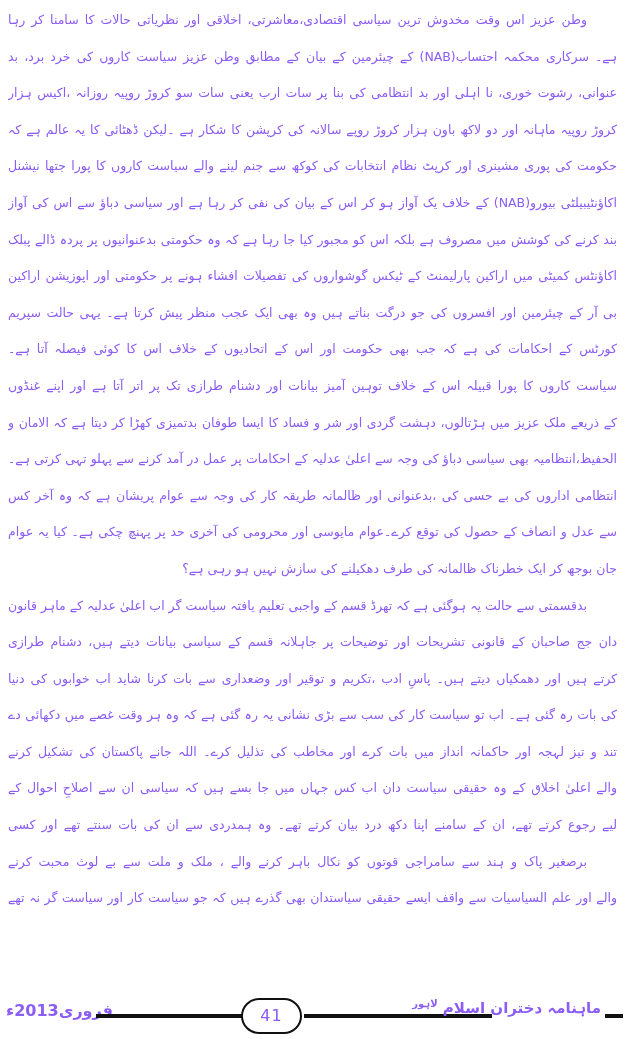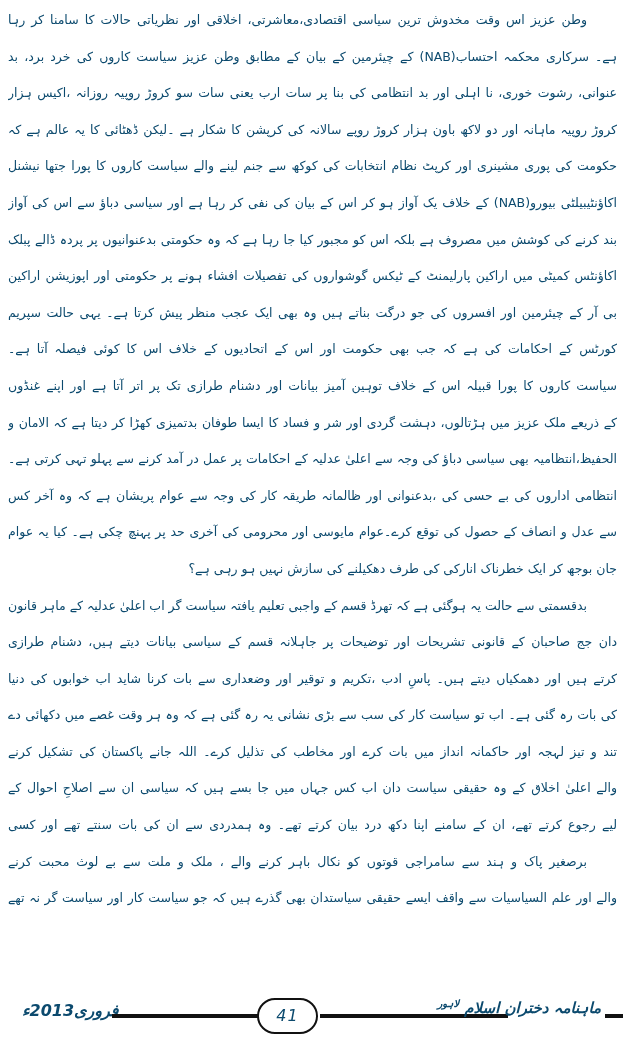--- a/index.html
+++ b/index.html
@@ -2,21 +2,21 @@
 <html lang="ur" dir="rtl"><head>
 <meta charset="utf-8">
 <style>
   html,body{margin:0;padding:0;background:#e8e8e8;}
   .page{
     position:relative;
     width:625px;height:1039px;
     margin:0 auto;
     background:#ffffff;
     font-family:"DejaVu Sans",sans-serif;
-    color:#0c4a6e;
+    color:#8b5cf6;
     overflow:hidden;
     direction:rtl;
   }
   .textblock{
     position:absolute;
     top:2px;right:8px;left:8px;
     direction:rtl;
   }
   .line{
     height:36.6px;
@@ -32,23 +32,22 @@
     unicode-bidi:plaintext;
   }
   .line.first{padding-right:30px;}
   .line.end{
     text-align:right;
     -moz-text-align-last:right;
     text-align-last:right;
   }
   .footer{
     position:absolute;
-    top:985px;left:16px;right:0;height:54px;
+    top:985px;left:0;right:0;height:54px;
     direction:rtl;
-    font-style:italic;
   }
   .footer-date{
     position:absolute;
     left:6px;top:16px;
     font-size:16px;font-weight:bold;
     direction:rtl;
     white-space:nowrap;
   }
   .rule{
     position:absolute;
@@ -102,21 +101,21 @@
     <div class="line">اکاؤنٹیبیلٹی بیورو(NAB) کے خلاف یک آواز ہو کر اس کے بیان کی نفی کر رہا ہے اور سیاسی دباؤ سے اس کی آواز</div>
     <div class="line">بند کرنے کی کوشش میں مصروف ہے بلکہ اس کو مجبور کیا جا رہا ہے کہ وہ حکومتی بدعنوانیوں پر پردہ ڈالے پبلک</div>
     <div class="line">اکاؤنٹس کمیٹی میں اراکین پارلیمنٹ کے ٹیکس گوشواروں کی تفصیلات افشاء ہونے پر حکومتی اور اپوزیشن اراکین ایف</div>
     <div class="line">بی آر کے چیئرمین اور افسروں کی جو درگت بناتے ہیں وہ بھی ایک عجب منظر پیش کرتا ہے۔ یہی حالت سپریم</div>
     <div class="line">کورٹس کے احکامات کی ہے کہ جب بھی حکومت اور اس کے اتحادیوں کے خلاف اس کا کوئی فیصلہ آتا ہے۔</div>
     <div class="line">سیاست کاروں کا پورا قبیلہ اس کے خلاف توہین آمیز بیانات اور دشنام طرازی تک پر اتر آتا ہے اور اپنے غنڈوں</div>
     <div class="line">کے ذریعے ملک عزیز میں ہڑتالوں، دہشت گردی اور شر و فساد کا ایسا طوفان بدتمیزی کھڑا کر دیتا ہے کہ الامان و</div>
     <div class="line">الحفیظ،انتظامیہ بھی سیاسی دباؤ کی وجہ سے اعلیٰ عدلیہ کے احکامات پر عمل در آمد کرنے سے پہلو تہی کرتی ہے۔حکومتی</div>
     <div class="line">انتظامی اداروں کی بے حسی کی ،بدعنوانی اور ظالمانہ طریقہ کار کی وجہ سے عوام پریشان ہے کہ وہ آخر کس ادارے</div>
     <div class="line">سے عدل و انصاف کے حصول کی توقع کرے۔عوام مایوسی اور محرومی کی آخری حد پر پہنچ چکی ہے۔ کیا یہ عوام کو</div>
-    <div class="line end">جان بوجھ کر ایک خطرناک انارکی کی طرف دھکیلنے کی سازش نہیں ہو رہی ہے؟</div>
+    <div class="line end">جان بوجھ کر ایک خطرناک ظالمانہ کی طرف دھکیلنے کی سازش نہیں ہو رہی ہے؟</div>
     <div class="line first">بدقسمتی سے حالت یہ ہوگئی ہے کہ تھرڈ قسم کے واجبی تعلیم یافتہ سیاست گر اب اعلیٰ عدلیہ کے ماہر قانون</div>
     <div class="line">دان جج صاحبان کے قانونی تشریحات اور توضیحات پر جاہلانہ قسم کے سیاسی بیانات دیتے ہیں، دشنام طرازی</div>
     <div class="line">کرتے ہیں اور دھمکیاں دیتے ہیں۔ پاسِ ادب ،تکریم و توقیر اور وضعداری سے بات کرنا شاید اب خوابوں کی دنیا</div>
     <div class="line">کی بات رہ گئی ہے۔ اب تو سیاست کار کی سب سے بڑی نشانی یہ رہ گئی ہے کہ وہ ہر وقت غصے میں دکھائی دے</div>
     <div class="line">تند و تیز لہجہ اور حاکمانہ انداز میں بات کرے اور مخاطب کی تذلیل کرے۔ اللہ جانے پاکستان کی تشکیل کرنے</div>
     <div class="line">والے اعلیٰ اخلاق کے وہ حقیقی سیاست دان اب کس جہاں میں جا بسے ہیں کہ سیاسی ان سے اصلاحِ احوال کے</div>
     <div class="line">لیے رجوع کرتے تھے، ان کے سامنے اپنا دکھ درد بیان کرتے تھے۔ وہ ہمدردی سے ان کی بات سنتے تھے اور کسی</div>
     <div class="line first">برصغیر پاک و ہند سے سامراجی قوتوں کو نکال باہر کرنے والے ، ملک و ملت سے بے لوث محبت کرنے</div>
     <div class="line">والے اور علم السیاسیات سے واقف ایسے حقیقی سیاستدان بھی گذرے ہیں کہ جو سیاست کار اور سیاست گر نہ تھے بلکہ</div>
   </div>

